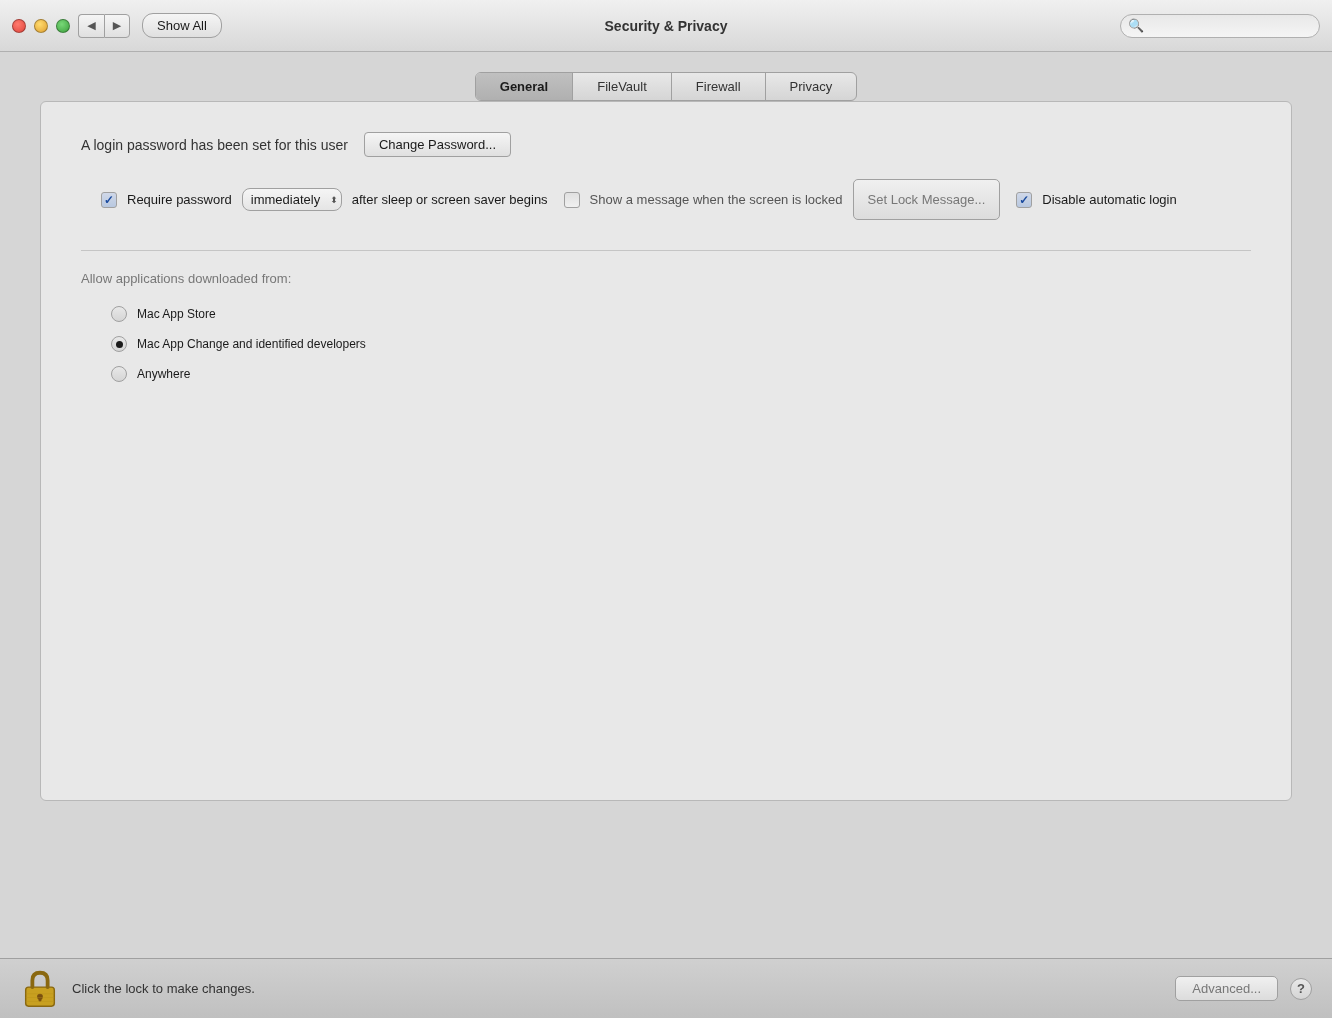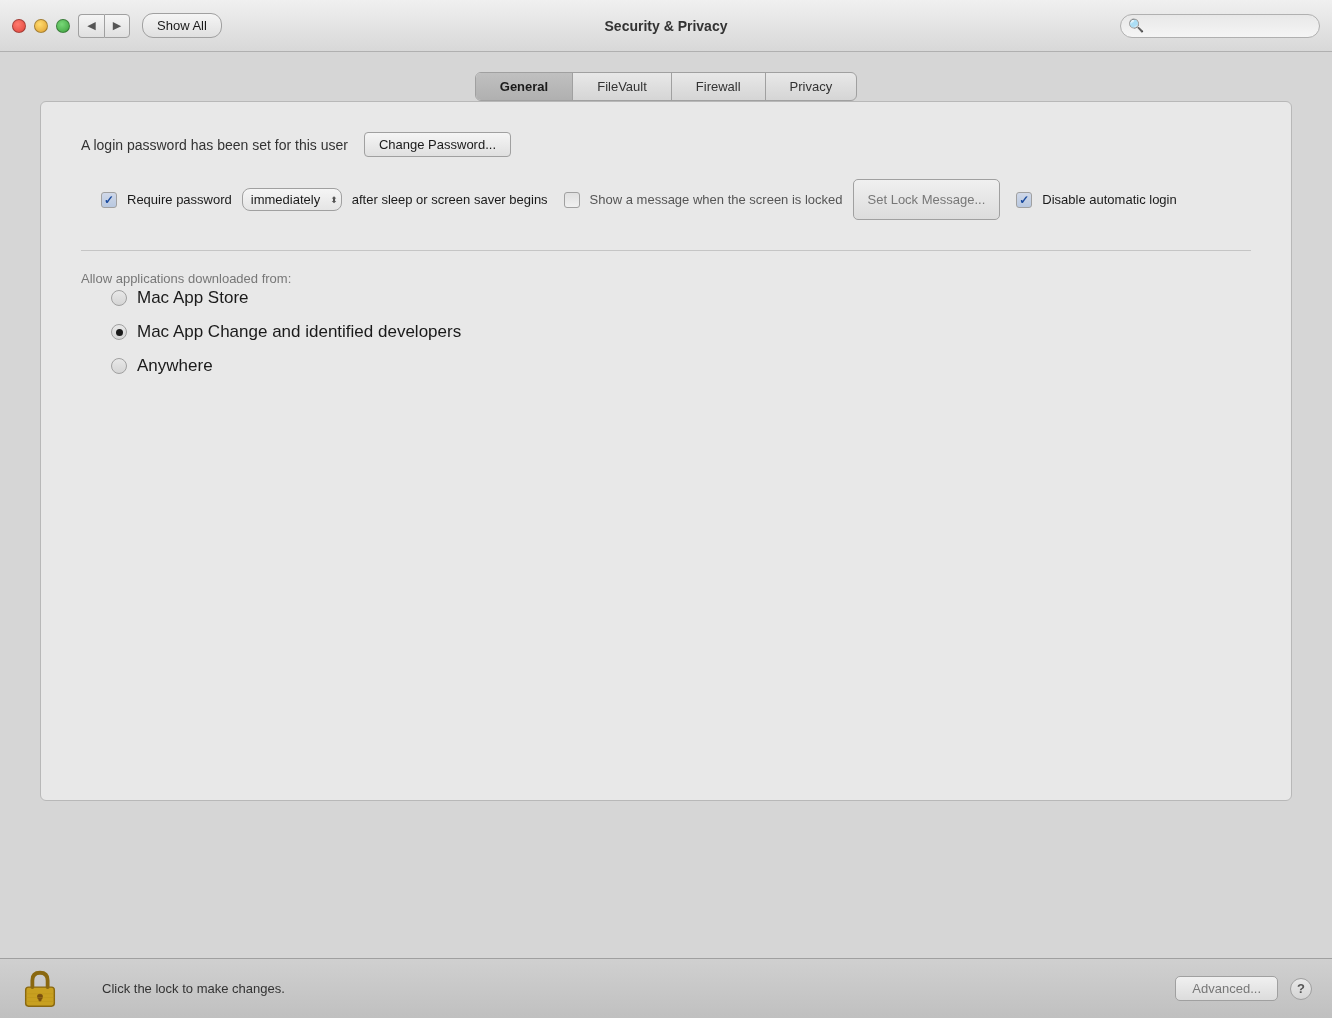--- a/index.html
+++ b/index.html
@@ -282,21 +282,21 @@
     .divider {
       border: none;
       border-top: 1px solid #c5c5c5;
       margin: 20px 0;
     }
 
     
     .allow-section-label {
       font-size: 13px;
       color: #777;
-      margin-bottom: 2px;
+      margin-bottom: 20px;
     }
 
     .radio-options {
       display: flex;
       flex-direction: column;
       gap: 14px;
       padding-left: 30px;
     }
 
     .radio-row {
@@ -324,37 +324,36 @@
 
     .radio-btn.selected::after {
       content: "";
       width: 7px;
       height: 7px;
       border-radius: 50%;
       background: #1a1a1a;
     }
 
     .radio-label {
-      font-size: 17px;
+      font-size: 12px;
       color: #1a1a1a;
     }
 
     
     .lock-bar {
       position: absolute;
       bottom: 0;
       left: 0;
       right: 0;
       height: 60px;
       background: linear-gradient(to bottom, #d0d0d0, #c0c0c0);
       border-top: 1px solid #a0a0a0;
       display: flex;
       align-items: center;
       padding: 16px 20px;
-      gap: 30px;
     }
 
     .lock-icon-wrap {
       width: 40px;
       height: 44px;
       margin-right: 12px;
       display: flex;
       align-items: center;
       justify-content: center;
     }

